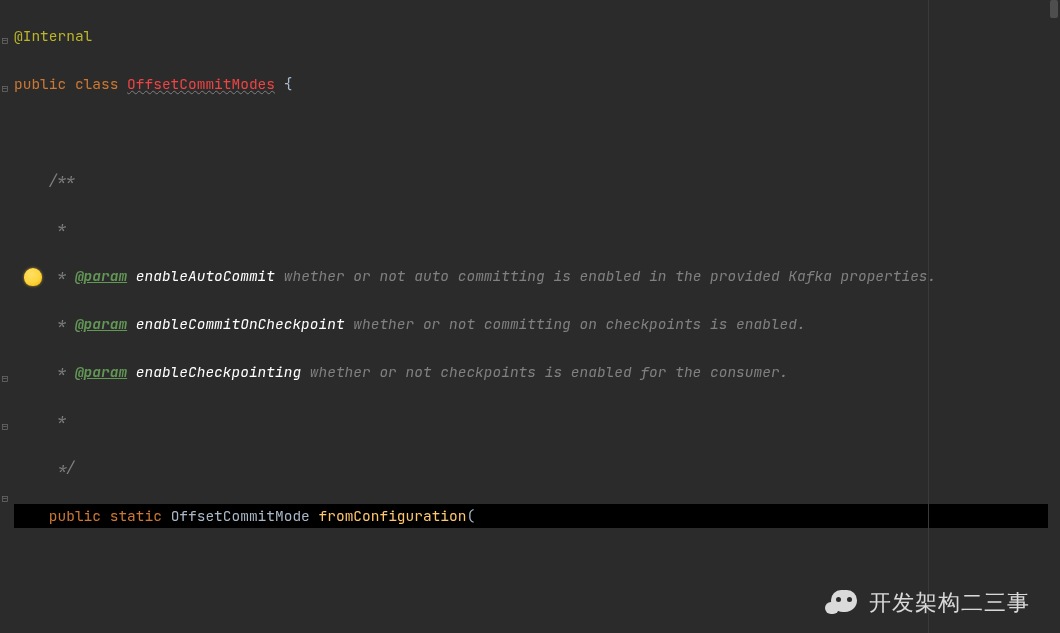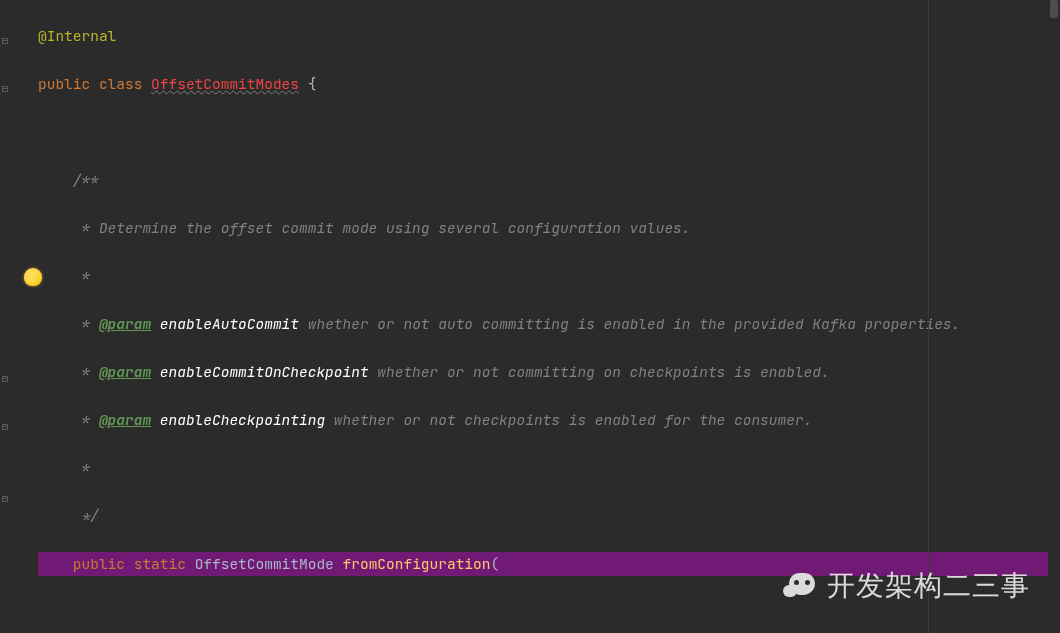--- a/index.html
+++ b/index.html
@@ -32,24 +32,23 @@
     height: 18px;
     background: radial-gradient(circle at 40% 35%, #ffe066 0%, #ffd43b 55%, #e8b200 100%);
     border-radius: 50% 50% 45% 45%;
     box-shadow: 0 0 3px rgba(255,212,59,0.6);
   }
   .code {
     flex: 1;
     padding-left: 0px;
     white-space: pre;
     font-style: italic;
-    margin-left: 24px;
   }
   .line { height: 24px; position: relative; }
-  .line.hl { background: #701a75; }
+  .line.hl { background: #000000; }
   .line.hl::after {
     content:"";
     position:absolute;
     right:130px;
     top:0;bottom:0;
     width:1px;
   }
   .kw { color: #cc7832; }
   .anno { color: #bbb529; }
   .clsname { color: #ef4444; text-decoration: underline wavy #808080; text-decoration-thickness:1px;}
@@ -77,28 +76,28 @@
   .scrollbar-thumb{
     position:absolute;
     right:2px;
     width:8px;
     background:#4e4e4e;
     border-radius:2px;
   }
   .watermark {
     position: absolute;
     right: 30px;
-    bottom: 32px;
+    bottom: 15px;
     display: flex;
     align-items: center;
     gap: 10px;
     color: #e8e8e8;
     font-style: normal;
     font-family: "PingFang SC","Microsoft YaHei",sans-serif;
-    font-size: 28px;
+    font-size: 22px;
     letter-spacing: 1px;
     opacity: 0.92;
   }
   .wm-icon {
     width: 34px;
     height: 30px;
     position: relative;
   }
   .wm-icon .big {
     position:absolute;
@@ -144,21 +143,20 @@
     <span class="bulb" style="top:268px"></span>
     <span class="fold" style="top:366px">⊟</span>
     <span class="fold" style="top:414px">⊟</span>
     <span class="fold" style="top:486px">⊟</span>
   </div>
   <div class="code">
 <div class="line"><span class="anno noital">@Internal</span></div>
 <div class="line"><span class="kw noital">public</span> <span class="kw noital">class</span> <span class="clsname noital">OffsetCommitModes</span><span class="white noital"> {</span></div>
 <div class="line"></div>
 <div class="line">    <span class="cm">/**</span></div>
-<div class="line">    <span class="cm"> * Determine the offset commit mode using several configuration values.</span></div>
 <div class="line">    <span class="cm"> *</span></div>
 <div class="line">    <span class="cm"> * </span><span class="tag">@param</span><span class="tagp"> enableAutoCommit</span><span class="cm"> whether or not auto committing is enabled in the provided Kafka properties.</span></div>
 <div class="line">    <span class="cm"> * </span><span class="tag">@param</span><span class="tagp"> enableCommitOnCheckpoint</span><span class="cm"> whether or not committing on checkpoints is enabled.</span></div>
 <div class="line">    <span class="cm"> * </span><span class="tag">@param</span><span class="tagp"> enableCheckpointing</span><span class="cm"> whether or not checkpoints is enabled for the consumer.</span></div>
 <div class="line">    <span class="cm"> *</span></div>
 <div class="line">    <span class="cm"> */</span></div>
 <div class="line hl">    <span class="kw noital">public</span> <span class="kw noital">static</span> <span class="white noital">OffsetCommitMode </span><span class="fn noital">fromConfiguration</span><span class="white noital">(</span></div>
 
 
 

